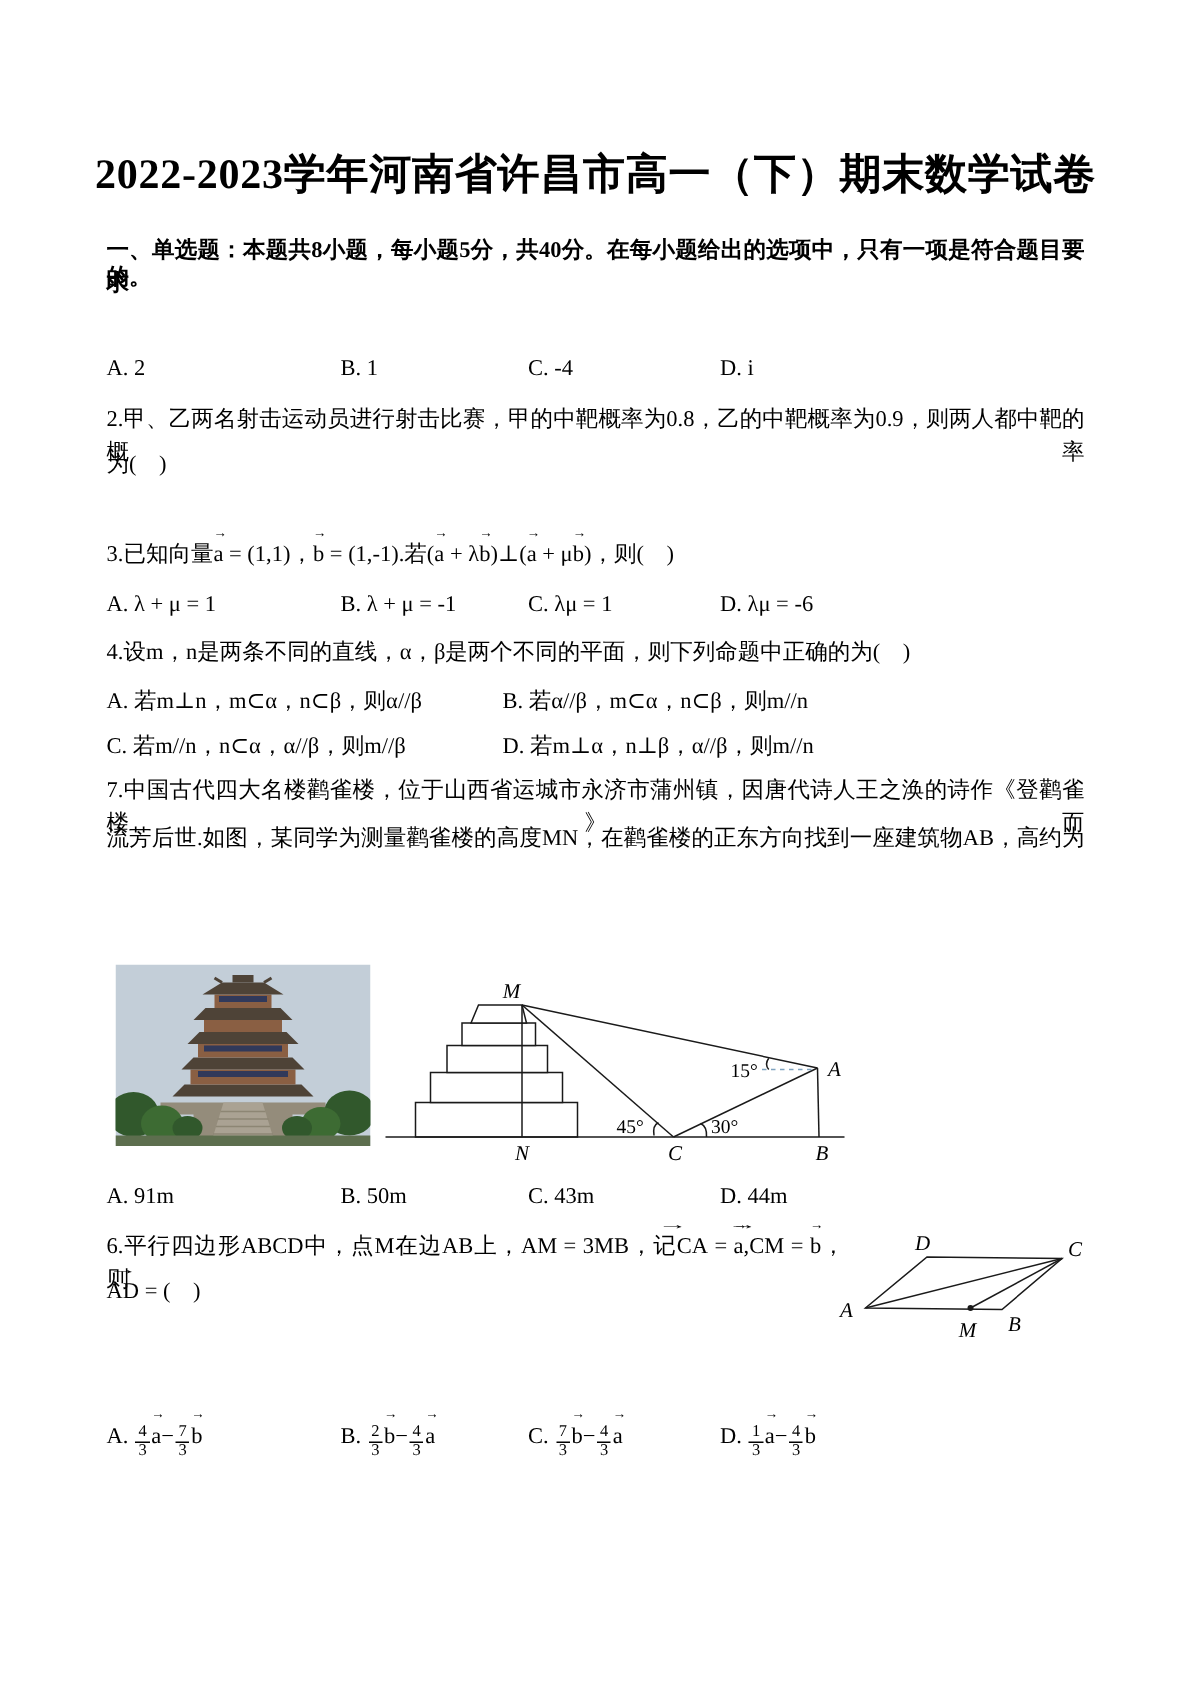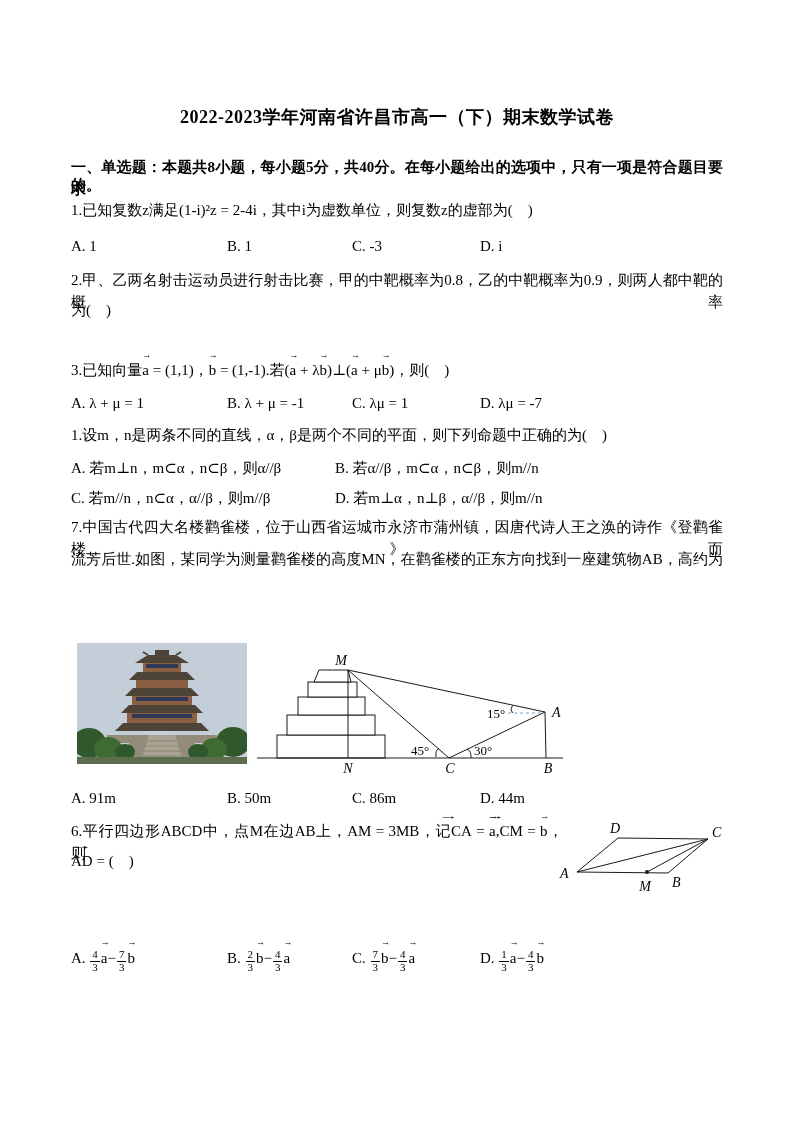--- a/index.html
+++ b/index.html
@@ -1,21 +1,21 @@
 <!DOCTYPE html>
 <html><head>
 <meta charset="utf-8">
 <style>
   *{margin:0;padding:0;box-sizing:border-box}
   html,body{background:#fff}
   .page{position:relative;width:794px;height:1123px;background:#fff;overflow:hidden;
         font-family:"Liberation Serif","DejaVu Serif",serif;color:#000;}
   .ln{position:absolute;left:71px;width:652px;font-size:15px;line-height:22px;white-space:nowrap;}
   .just{white-space:normal;text-align:justify;text-align-last:justify;}
-  .title{left:0;width:794px;text-align:center;font-weight:bold;font-size:18px;line-height:26px;letter-spacing:.5px;}
+  .title{left:0;width:794px;text-align:center;font-weight:bold;font-size:28px;line-height:26px;letter-spacing:.5px;}
   .bold{font-weight:bold}
   .row{position:absolute;left:71px;width:680px;height:24px;font-size:15px;line-height:24px;}
   .opt{position:absolute;top:0;white-space:nowrap;}
   .vec{position:relative;display:inline-block;}
   .vec .arr{position:absolute;left:0;right:0;top:-8px;font-size:9px;line-height:9px;text-align:center;transform-origin:center;}
   .vec.w2 .arr{transform:scaleX(2.2);}
   .frac{display:inline-block;vertical-align:-0.5em;text-align:center;line-height:1.05;margin:0 1px;}
   .frac .fn{display:block;font-size:11px;border-bottom:1px solid #000;padding:0 2px;}
   .frac .fd{display:block;font-size:11px;}
   .fig{position:absolute;}
@@ -26,40 +26,39 @@
 </head>
 <body>
 
 <div class="page">
 
   <div class="ln title" style="top:104px">2022-2023学年河南省许昌市高一（下）期末数学试卷</div>
 
   <div class="ln bold just" style="top:156px">一、单选题：本题共8小题，每小题5分，共40分。在每小题给出的选项中，只有一项是符合题目要求</div>
   <div class="ln bold" style="top:174px">的。</div>
 
-  <div class="ln" style="top:199px">1.已知复数z满足(1-i)²z = 2-4i，其中i为虚数单位，则复数z的虚部为(　)</div>
   <div class="row" style="top:234px">
-    <span class="opt" style="left:0">A. 1</span>
+    <span class="opt" style="left:0">A. 2</span>
     <span class="opt" style="left:156px">B. 1</span>
-    <span class="opt" style="left:281px">C. -3</span>
+    <span class="opt" style="left:281px">C. -4</span>
     <span class="opt" style="left:409px">D. i</span>
   </div>
 
   <div class="ln just" style="top:269px">2.甲、乙两名射击运动员进行射击比赛，甲的中靶概率为0.8，乙的中靶概率为0.9，则两人都中靶的概率</div>
   <div class="ln" style="top:299px">为(　)</div>
 
   <div class="ln" style="top:359px">3.已知向量<span class="vec">a<span class="arr">→</span></span> = (1,1)，<span class="vec">b<span class="arr">→</span></span> = (1,-1).若(<span class="vec">a<span class="arr">→</span></span> + λ<span class="vec">b<span class="arr">→</span></span>)⊥(<span class="vec">a<span class="arr">→</span></span> + μ<span class="vec">b<span class="arr">→</span></span>)，则(　)</div>
   <div class="row" style="top:391px">
     <span class="opt" style="left:0">A. λ + μ = 1</span>
     <span class="opt" style="left:156px">B. λ + μ = -1</span>
     <span class="opt" style="left:281px">C. λμ = 1</span>
-    <span class="opt" style="left:409px">D. λμ = -7</span>
+    <span class="opt" style="left:409px">D. λμ = -6</span>
   </div>
 
-  <div class="ln" style="top:424px">1.设m，n是两条不同的直线，α，β是两个不同的平面，则下列命题中正确的为(　)</div>
+  <div class="ln" style="top:424px">4.设m，n是两条不同的直线，α，β是两个不同的平面，则下列命题中正确的为(　)</div>
   <div class="row" style="top:456px">
     <span class="opt" style="left:0">A. 若m⊥n，m⊂α，n⊂β，则α//β</span>
     <span class="opt" style="left:264px">B. 若α//β，m⊂α，n⊂β，则m//n</span>
   </div>
   <div class="row" style="top:486px">
     <span class="opt" style="left:0">C. 若m//n，n⊂α，α//β，则m//β</span>
     <span class="opt" style="left:264px">D. 若m⊥α，n⊥β，α//β，则m//n</span>
   </div>
 
   <div class="ln just" style="top:516px">7.中国古代四大名楼鹳雀楼，位于山西省运城市永济市蒲州镇，因唐代诗人王之涣的诗作《登鹳雀楼》而</div>
@@ -139,21 +138,21 @@
       <text class="pt" x="297" y="72">A</text>
       <text class="ang" x="232" y="73">15°</text>
       <text class="ang" x="156" y="110">45°</text>
       <text class="ang" x="219" y="110">30°</text>
     </svg>
   </div>
 
   <div class="row" style="top:786px">
     <span class="opt" style="left:0">A. 91m</span>
     <span class="opt" style="left:156px">B. 50m</span>
-    <span class="opt" style="left:281px">C. 86m</span>
+    <span class="opt" style="left:281px">C. 43m</span>
     <span class="opt" style="left:409px">D. 44m</span>
   </div>
 
   <div class="ln just" style="top:820px;width:492px">6.平行四边形ABCD中，点M在边AB上，AM = 3MB，记<span class="vec w2">CA<span class="arr">→</span></span> = <span class="vec">a<span class="arr">→</span></span>,<span class="vec w2">CM<span class="arr">→</span></span> = <span class="vec">b<span class="arr">→</span></span>，则</div>
   <div class="ln" style="top:850px"><span class="vec w2">AD<span class="arr">→</span></span> = (　)</div>
 
   <div class="fig" style="left:555px;top:815px">
     <svg width="180" height="85" viewBox="0 0 180 85">
       <g stroke="#1a1a1a" stroke-width="1" fill="none">
         <polygon points="22,57 113,58 153,24 63,23"></polygon>

